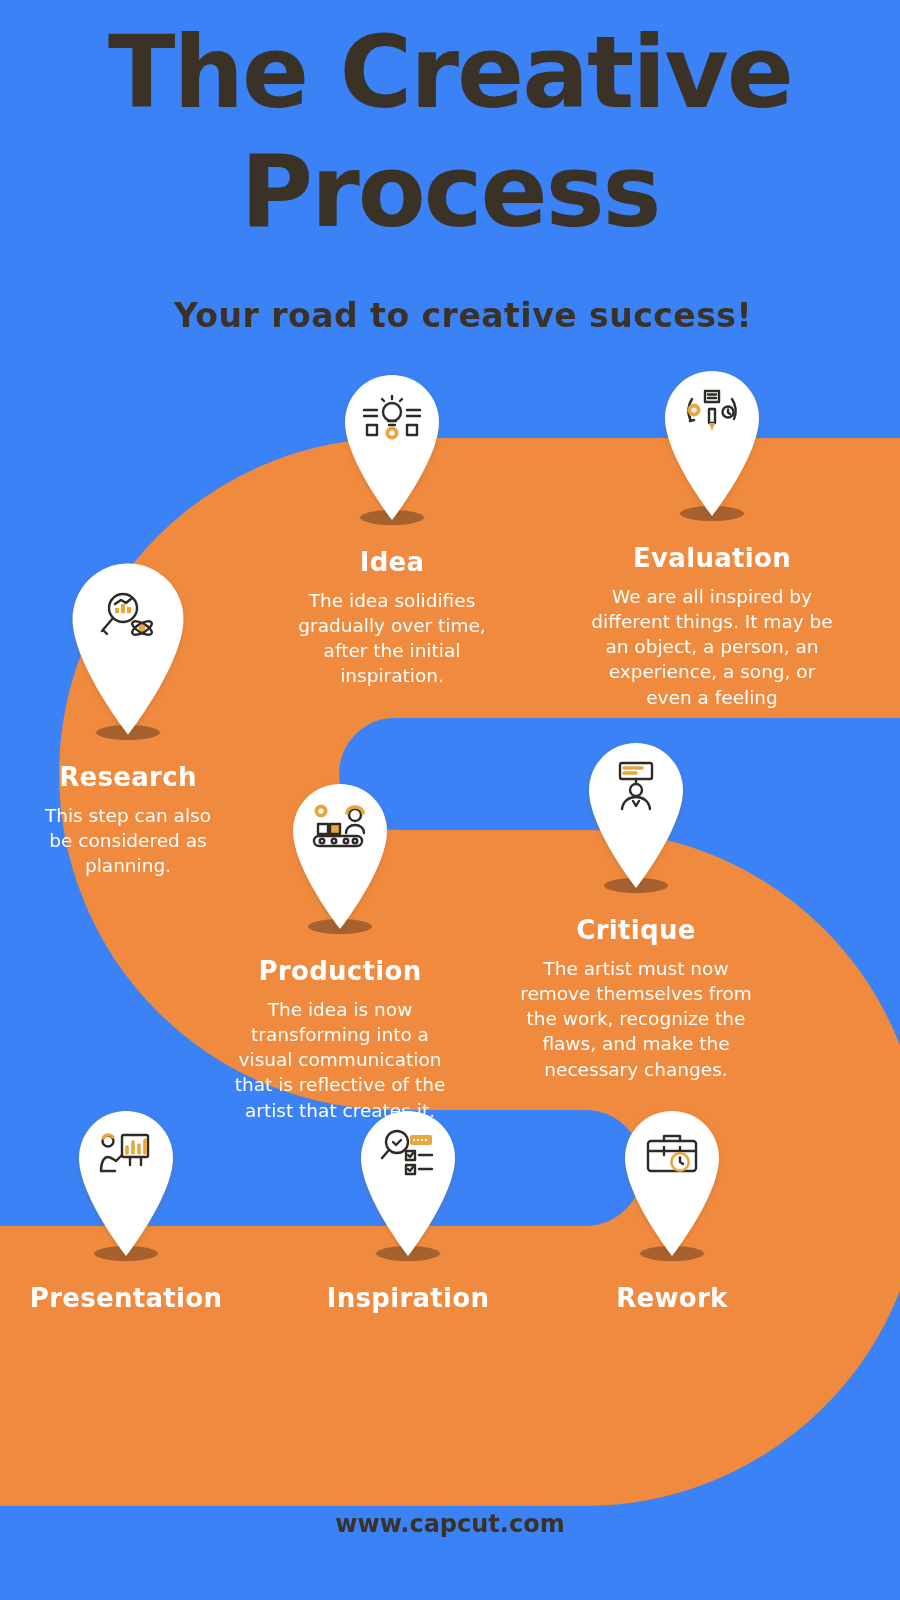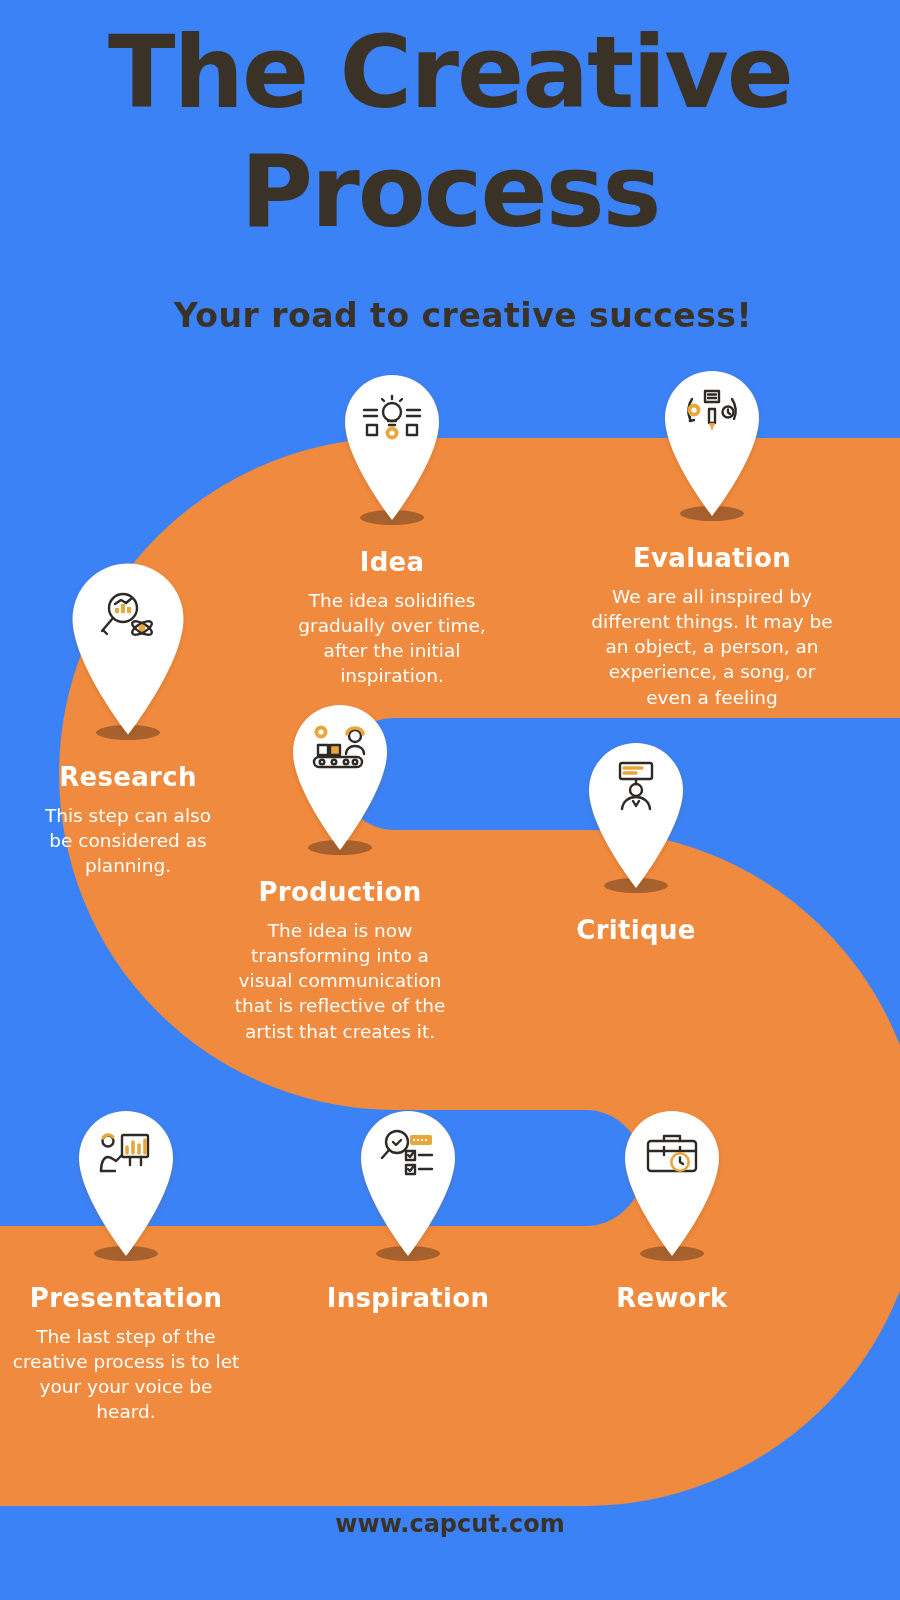--- a/index.html
+++ b/index.html
@@ -38,21 +38,21 @@
   .pin-icon{position:absolute;left:24px;top:17px;width:64px;height:64px;}
   .pin-dot{width:64px;height:15px;border-radius:50%;background:#A6612E;margin-top:-12px;}
   .step-title{margin:22px 0 0 0;color:#ffffff;font-size:26px;font-weight:bold;letter-spacing:.3px;}
   .step-desc{margin:11px 0 0 0;color:#ffffff;font-size:18.5px;line-height:1.36;font-weight:500;}
 
   
   .s1{left:262px;top:372px;}  .s1 .step-desc{max-width:205px;}
   .s2{left:582px;top:368px;}  .s2 .step-desc{max-width:248px;}
   .s3{left:-2px;top:560px;}   .s3 .step-desc{max-width:185px;}
   .s3 .pin{width:132px;height:177px;} .s3 .pin-icon{left:34px;top:26px;}
-  .s4{left:210px;top:702px;align-items:center;}  .s4 .step-desc{max-width:218px;}
+  .s4{left:210px;top:781px;align-items:center;}  .s4 .step-desc{max-width:218px;}
   .s5{left:506px;top:740px;}  .s5 .step-desc{max-width:238px;}
   .s6{left:-4px;top:1108px;}  .s6 .step-desc{max-width:235px;}
   .s7{left:278px;top:1108px;} .s7 .step-desc{max-width:232px;}
   .s8{left:542px;top:1108px;} .s8 .step-desc{max-width:212px;}
 
   .ic{fill:none;stroke:#2E2A26;stroke-width:2.4;stroke-linecap:round;stroke-linejoin:round;}
   .ic-gold{stroke:#E8A63C;}
 </style>
 </head>
 <body>
@@ -179,20 +179,21 @@
           <path d="M20 11h18M20 16h12" class="ic-gold" stroke-width="3.4"></path>
           <path d="M32 22v5"></path>
           <circle cx="32" cy="33" r="6"></circle>
           <path d="M18 52c1-8 7-12 14-12s13 4 14 12"></path>
           <path d="M29 44l3 5 3-5"></path>
         </g>
       </svg>
     </div>
     <div class="pin-dot"></div>
     <h3 class="step-title">Critique</h3>
+    <p class="step-desc">The artist must now remove themselves from the work, recognize the flaws, and make the necessary changes.</p>
   </div>
 
   <div class="step s6">
     <div class="pin">
       <svg class="pin-shape" viewBox="0 0 110 150">
         <path d="M55 148 C55 148 102 88 102 50 A47 47 0 1 0 8 50 C8 88 55 148 55 148 Z" fill="#fff"></path>
       </svg>
       <svg class="pin-icon" viewBox="0 0 64 64">
         <g class="ic">
           <rect x="28" y="10" width="26" height="22" rx="1.5"></rect>
@@ -200,21 +201,20 @@
           <path d="M36 32v8M47 32v8"></path>
           <circle cx="14" cy="16" r="5.5"></circle>
           <path d="M9 13a6 6 0 0 1 10-1" class="ic-gold" stroke-width="3.2"></path>
           <path d="M7 46c0-9 3-14 7-14 3 0 5 2 8 4l6-6"></path>
           <path d="M7 46h14"></path>
         </g>
       </svg>
     </div>
     <div class="pin-dot"></div>
     <h3 class="step-title">Presentation</h3>
-    <p class="step-desc">The last step of the creative process is to let your your voice be heard.</p>
   </div>
 
   <div class="step s7">
     <div class="pin">
       <svg class="pin-shape" viewBox="0 0 110 150">
         <path d="M55 148 C55 148 102 88 102 50 A47 47 0 1 0 8 50 C8 88 55 148 55 148 Z" fill="#fff"></path>
       </svg>
       <svg class="pin-icon" viewBox="0 0 64 64">
         <rect x="34" y="10" width="22" height="10" rx="2" fill="#E8A63C"></rect>
         <path d="M37 15h16" stroke="#fff" stroke-width="2" stroke-dasharray="2 2" fill="none"></path>

